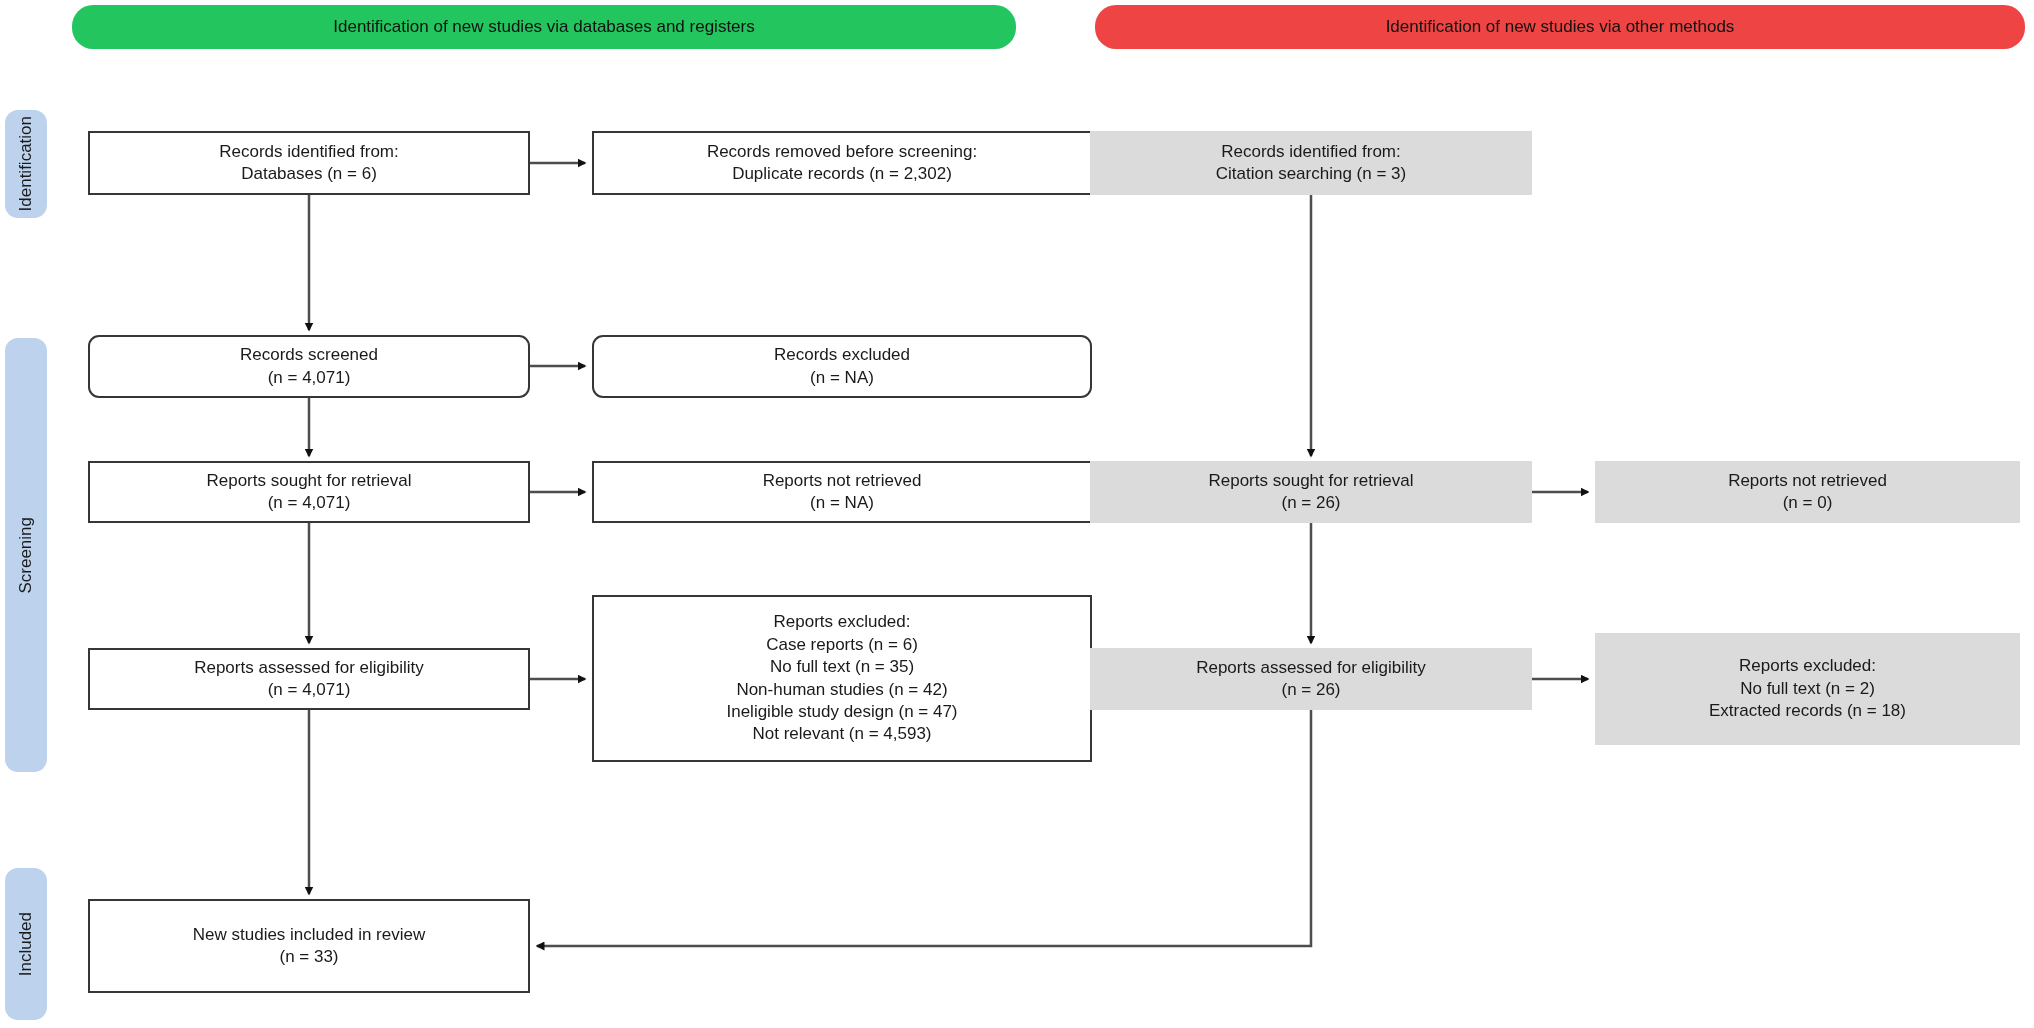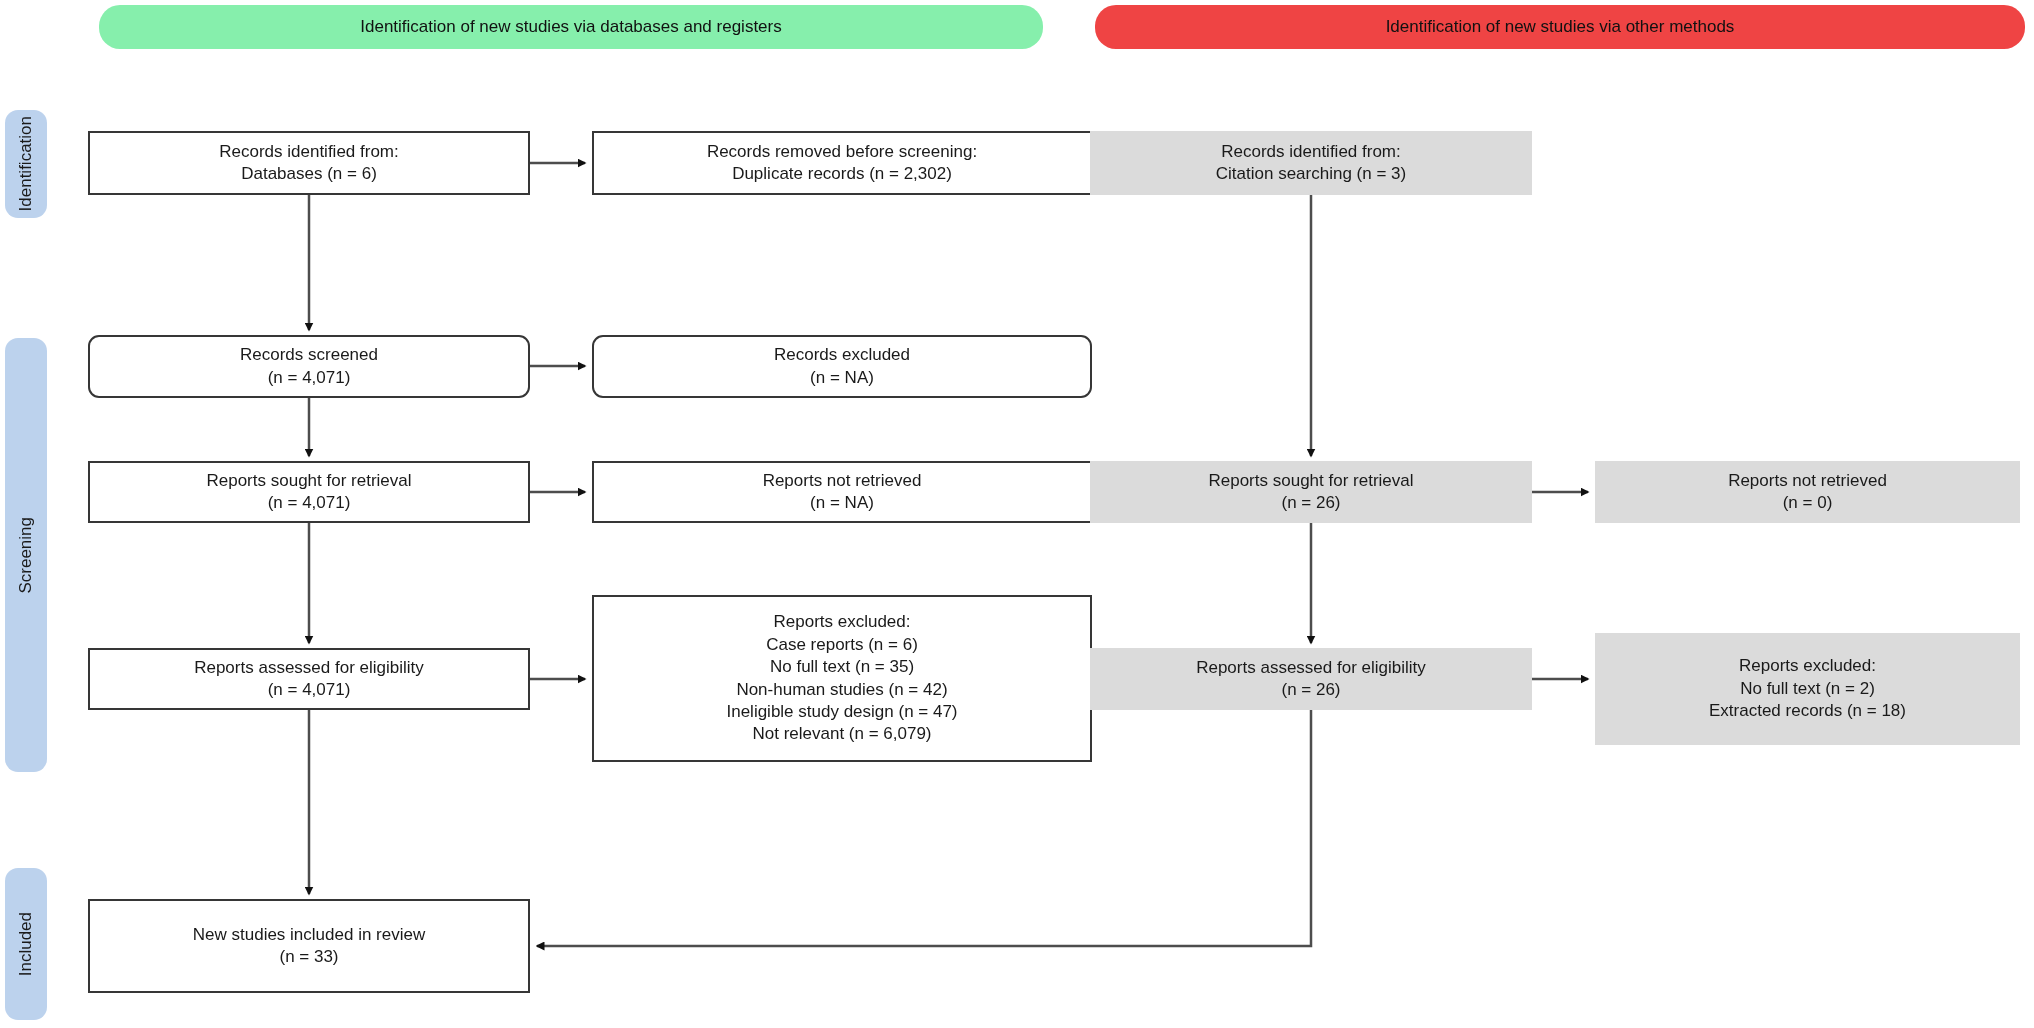--- a/index.html
+++ b/index.html
@@ -16,21 +16,21 @@
     position: absolute;
     top: 5px;
     height: 44px;
     border-radius: 21px;
     display: flex;
     align-items: center;
     justify-content: center;
     font-size: 17px;
     color: #111111;
   }
-  .header-yellow { left: 99px; width: 944px; background: #86efac; }
+  .header-yellow { left: 72px; width: 944px; background: #22c55e; }
   .header-gray  { left: 1095px; width: 930px; background: #ef4444; }
   .side-label {
     position: absolute;
     left: 5px;
     width: 42px;
     background: #BCD2ED;
     border-radius: 13px;
     display: flex;
     align-items: center;
     justify-content: center;
@@ -155,21 +155,21 @@
   <div class="fbox fbox-white col-main row4">
     <div>Reports assessed for eligibility</div>
     <div>(n = 4,071)</div>
   </div>
   <div class="fbox fbox-white col-excl row4-excl">
     <div>Reports excluded:</div>
     <div>Case reports (n = 6)</div>
     <div>No full text (n = 35)</div>
     <div>Non-human studies (n = 42)</div>
     <div>Ineligible study design (n = 47)</div>
-    <div>Not relevant (n = 6,079)</div>
+    <div>Not relevant (n = 4,593)</div>
   </div>
   <div class="fbox fbox-white col-main row5">
     <div>New studies included in review</div>
     <div>(n = 33)</div>
   </div>
 
   <div class="fbox fbox-gray col-rmain row1">
     <div>Records identified from:</div>
     <div>Citation searching (n = 3)</div>
   </div>

